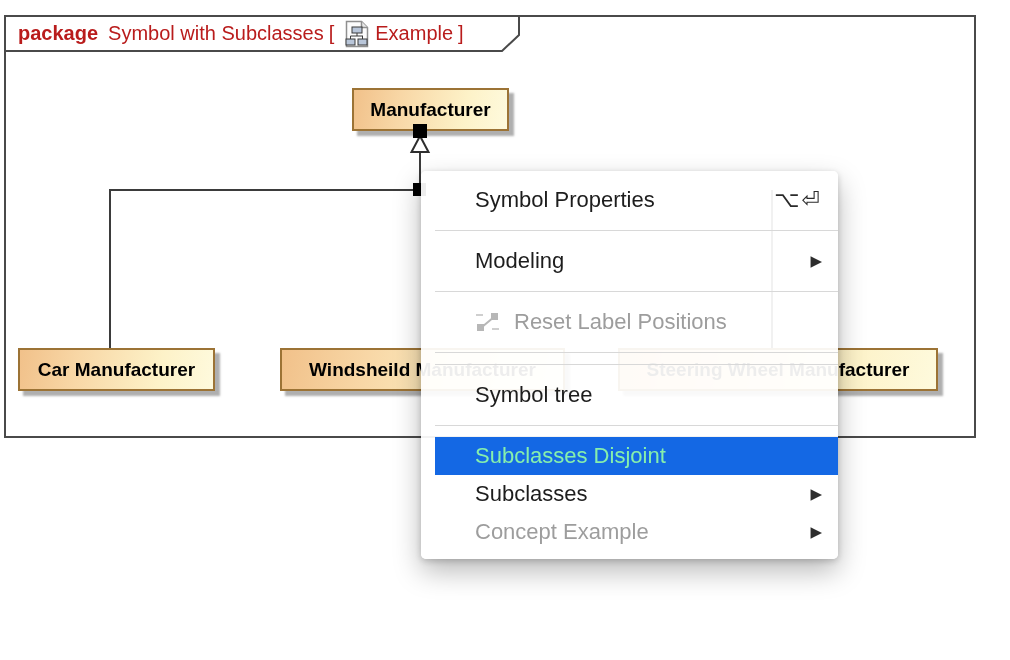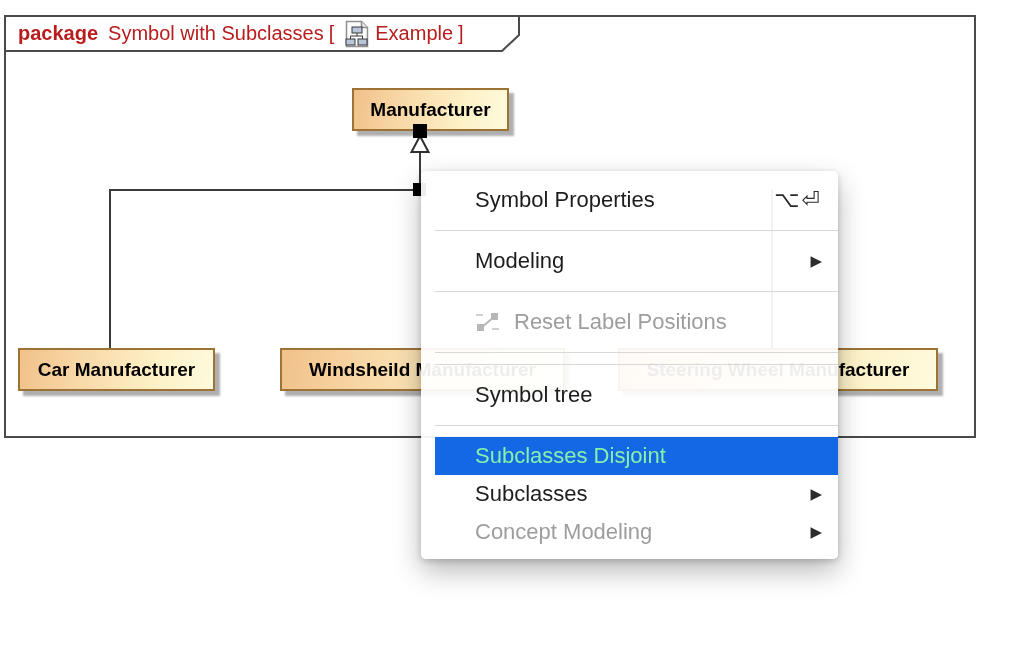--- a/index.html
+++ b/index.html
@@ -157,18 +157,18 @@
     <div class="mi selected">
       <span class="mi-label">Subclasses Disjoint</span>
     </div>
 
     <div class="mi">
       <span class="mi-label">Subclasses</span>
       <span class="mi-arrow">▶</span>
     </div>
 
     <div class="mi disabled">
-      <span class="mi-label">Concept Modeling</span>
+      <span class="mi-label">Concept Example</span>
       <span class="mi-arrow">▶</span>
     </div>
 
   </div>
 </div>
 
 </body></html>

